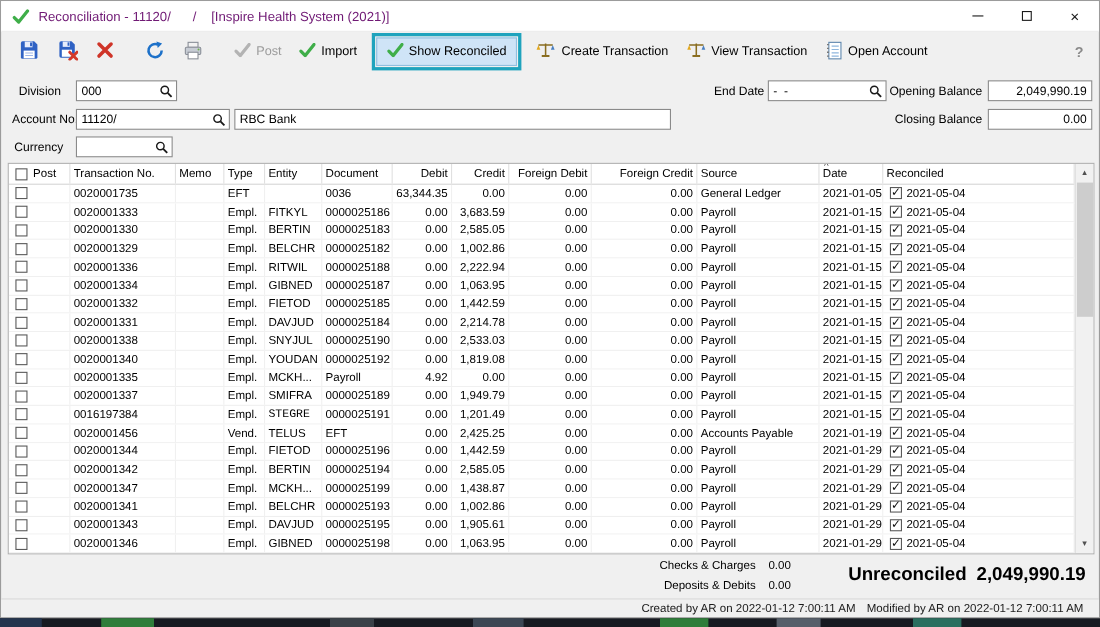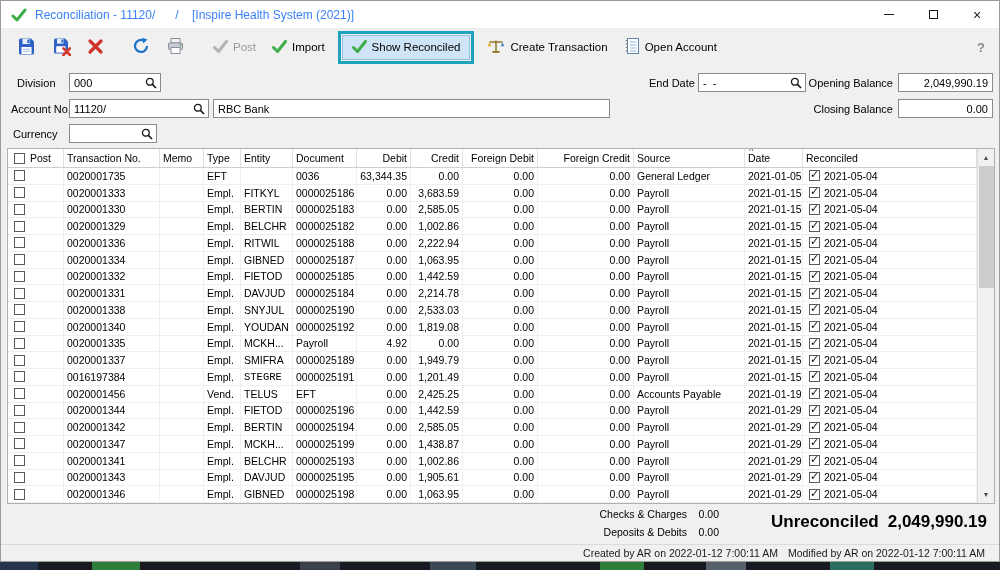--- a/index.html
+++ b/index.html
@@ -4,21 +4,21 @@
 <style>
   *{box-sizing:border-box;margin:0;padding:0;}
   html,body{background:#ffffff;}
   body{font-family:"Liberation Sans","DejaVu Sans",sans-serif;}
   .screen{position:relative;width:1000px;height:570px;overflow:hidden;background:#f0f0f0;}
   .window{position:absolute;top:0;left:0;width:1000px;height:562px;background:#f0f0f0;border:1px solid #9b9b9b;}
 
   
   .titlebar{position:absolute;top:0;left:0;right:0;height:28px;background:#ffffff;display:flex;align-items:center;padding-left:10px;border-bottom:1px solid #ececec;}
   .app-icon{width:16px;height:16px;display:inline-flex;flex:none;}
-  .title{font-size:12px;color:#3b82f6;margin-left:8px;white-space:pre;}
+  .title{font-size:12px;color:#701a75;margin-left:8px;white-space:pre;}
   .win-controls{margin-left:auto;display:flex;height:100%;}
   .win-btn{width:44px;height:100%;display:flex;align-items:center;justify-content:center;font-size:14px;color:#1a1a1a;}
   .minbar{width:10px;height:1px;background:#1a1a1a;display:inline-block;}
   .maxbox{width:9px;height:9px;border:1px solid #1a1a1a;display:inline-block;}
 
   
   .toolbar{position:absolute;top:28px;left:0;right:0;height:36px;display:flex;align-items:center;padding:0 8px;}
   .tbtn{display:flex;align-items:center;gap:5px;background:transparent;border:1px solid transparent;padding:4px 7px;font-size:11.5px;color:#000;font-family:inherit;}
   .tbtn .lbl{white-space:nowrap;}
   .tbtn.disabled .lbl{color:#9b9b9b;}
@@ -152,20 +152,30 @@
         <span><svg width="18" height="15" viewBox="0 0 18 15">
               <path d="M9 1.5 V12" stroke="#8a6d1f" stroke-width="1.4"></path>
               <path d="M2.5 3 H15.5" stroke="#8a6d1f" stroke-width="1.4"></path>
               <path d="M2.5 3 L0.8 7.2 H4.2 Z" fill="#e3a81c"></path>
               <path d="M15.5 3 L13.8 7.2 H17.2 Z" fill="#4a7fc1"></path>
               <rect x="5.5" y="12" width="7" height="1.8" fill="#8a6d1f"></rect>
             </svg></span>
         <span class="lbl">Create Transaction</span>
       </button>
       <button class="tbtn">
+        <span><svg width="18" height="15" viewBox="0 0 18 15">
+              <path d="M9 1.5 V12" stroke="#8a6d1f" stroke-width="1.4"></path>
+              <path d="M2.5 3 H15.5" stroke="#8a6d1f" stroke-width="1.4"></path>
+              <path d="M2.5 3 L0.8 7.2 H4.2 Z" fill="#e3a81c"></path>
+              <path d="M15.5 3 L13.8 7.2 H17.2 Z" fill="#4a7fc1"></path>
+              <rect x="5.5" y="12" width="7" height="1.8" fill="#8a6d1f"></rect>
+            </svg></span>
+        <span class="lbl">View Transaction</span>
+      </button>
+      <button class="tbtn">
         <span><svg width="16" height="18" viewBox="0 0 16 18">
               <rect x="3.5" y="1.5" width="11" height="15" fill="#fff" stroke="#5f87ad"></rect>
               <path d="M6 5 H12.5 M6 8 H12.5 M6 11 H12.5 M6 14 H12.5" stroke="#8fb6dd" stroke-width="1.1"></path>
               <path d="M3.5 3.5 H1.8 M3.5 7 H1.8 M3.5 10.5 H1.8 M3.5 14 H1.8" stroke="#777" stroke-width="1.2"></path>
             </svg></span>
         <span class="lbl">Open Account</span>
       </button>
       <button class="help-btn">?</button>
     </div>
 

